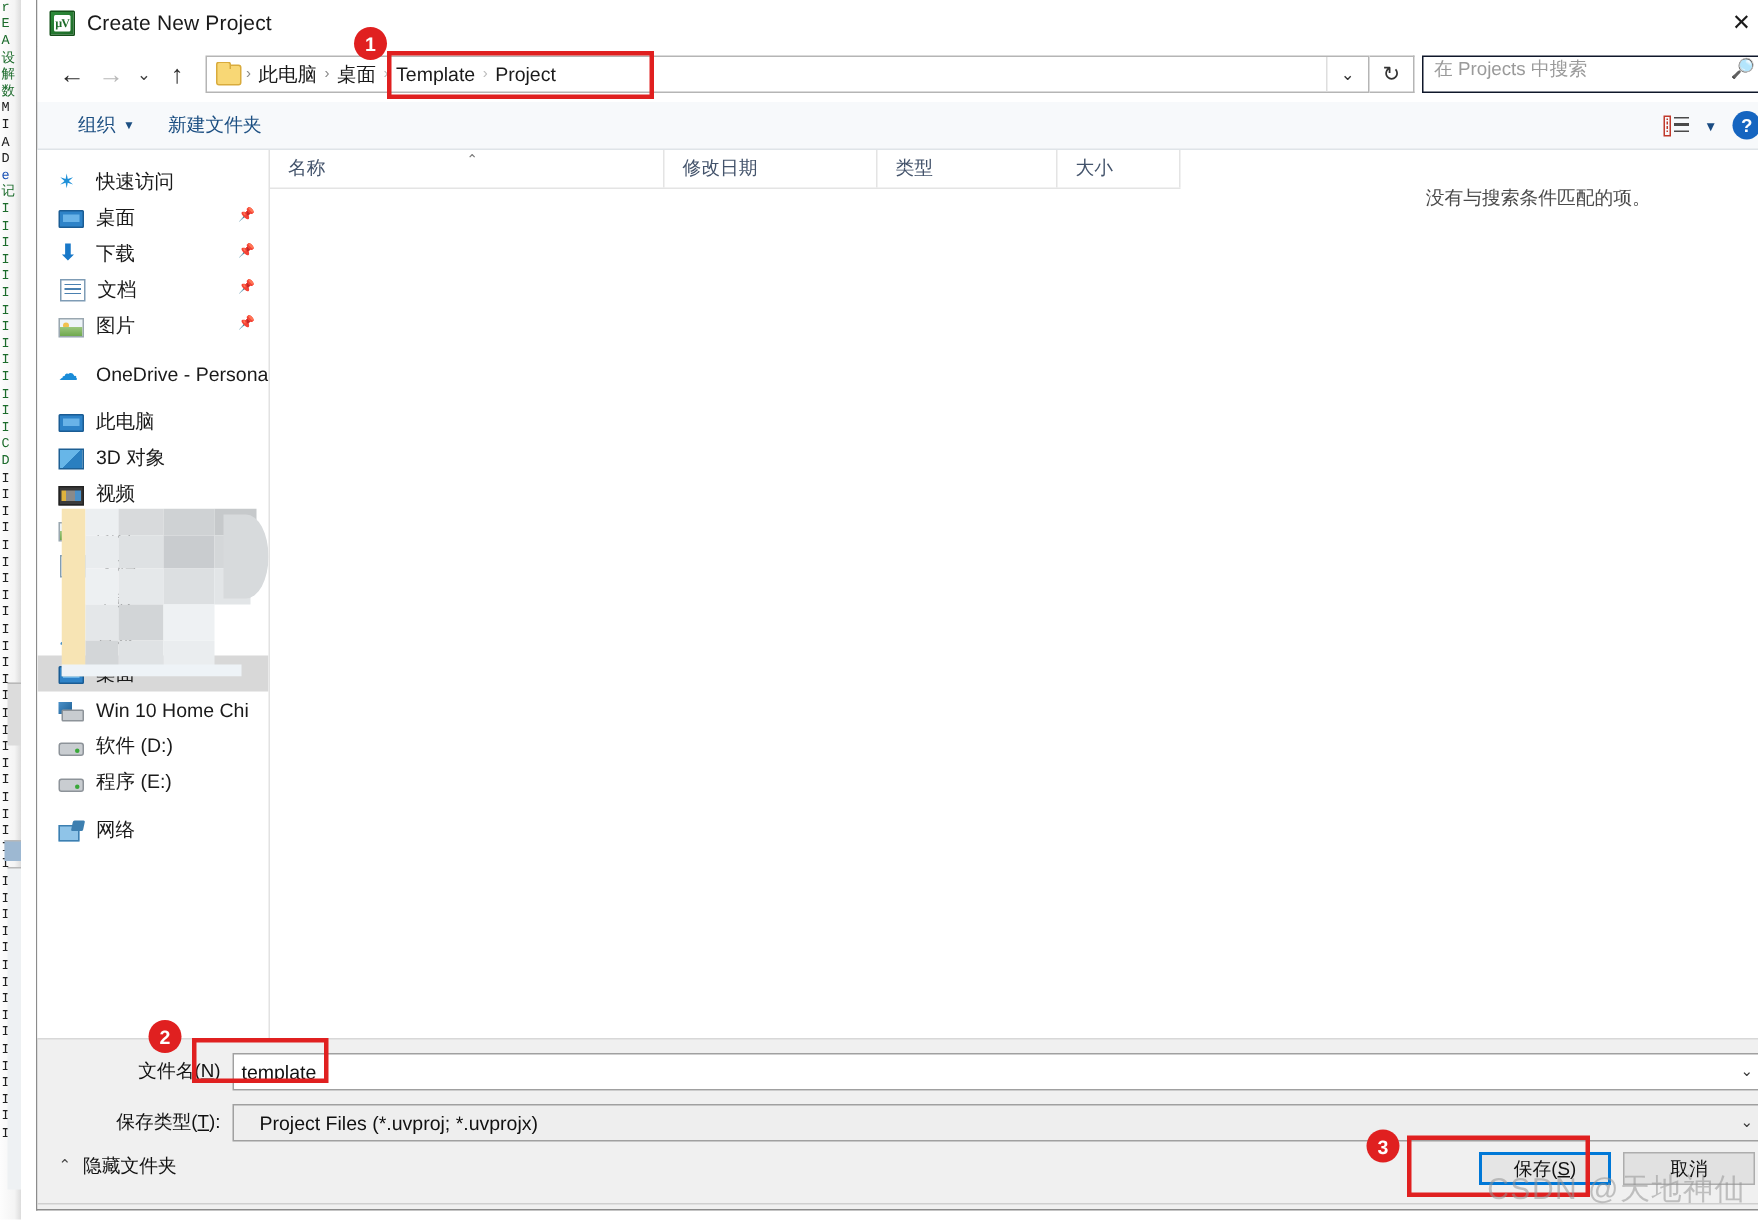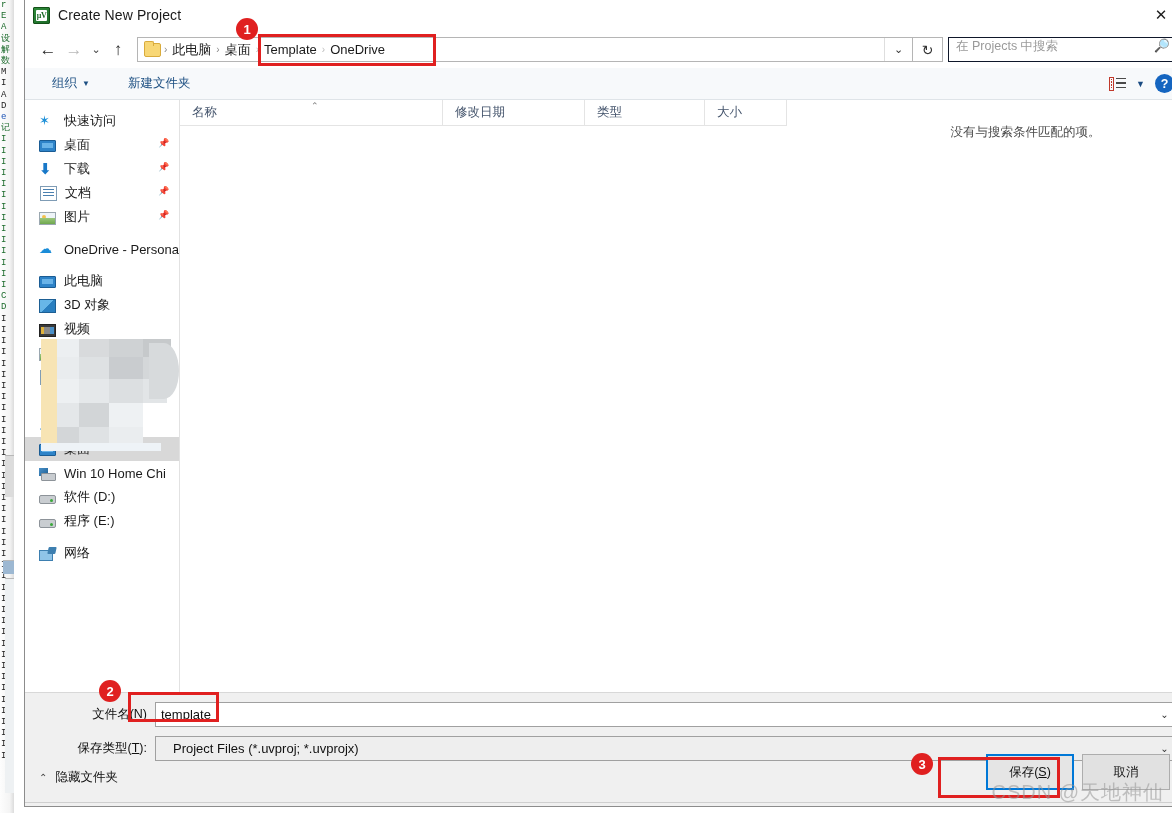--- a/index.html
+++ b/index.html
@@ -302,21 +302,21 @@
     display: flex; align-items: center; gap: 8px;
     font-size: 12.5px; color: #111; cursor: default;
   }
   #hidefolders .chev { font-size: 10px; color: #444; }
 
   #btnrow {
     position: absolute; right: 14px; bottom: 12px;
     display: flex; align-items: center; gap: 8px;
   }
   .dlgbtn {
-    width: 88px; height: 36px; background: #e1e1e1;
+    width: 88px; height: 22px; background: #e1e1e1;
     border: 1px solid #adadad;
     display: flex; align-items: center; justify-content: center;
     font-size: 12.5px; color: #111; cursor: default;
   }
   .dlgbtn.default { border: 2px solid #0078d7; background: #e5e5e5; }
   .dlgbtn u { text-decoration: underline; }
 
   
   #statusstrip {
     flex: 0 0 4px; background: #f0f0f0; border-top: 1px solid #cfcfcf;
@@ -440,38 +440,38 @@
     <div id="addressbar">
       <div id="crumbs">
           <div class="crumb-folder"></div>
           <span class="sep">›</span>
           <span class="crumb">此电脑</span>
           <span class="sep">›</span>
           <span class="crumb">桌面</span>
           <span class="sep light">›</span>
           <span class="crumb">Template</span>
           <span class="sep light">›</span>
-          <span class="crumb">OneDrive</span>
+          <span class="crumb">Project</span>
         </div>
       <div id="addr-dropdown">⌄</div>
     </div>
     <div id="refresh-btn">↻</div>
 
     <div id="searchbox">
       <div class="ph">在 Projects 中搜索</div>
       <div class="mag">🔍</div>
     </div>
   </div>
 
   <div id="cmdbar">
     <div class="cmdbtn">
       <span>组织</span>
       <span class="caret">▼</span>
     </div>
-    <div class="cmdbtn" style="margin-left:24px">
+    <div class="cmdbtn" style="margin-left:8px">
       <span>新建文件夹</span>
     </div>
     <div id="cmd-right">
       <div id="viewicon">
         <span class="dots">
             <i></i>
             <i></i>
             <i></i>
             <i></i>
           </span>

